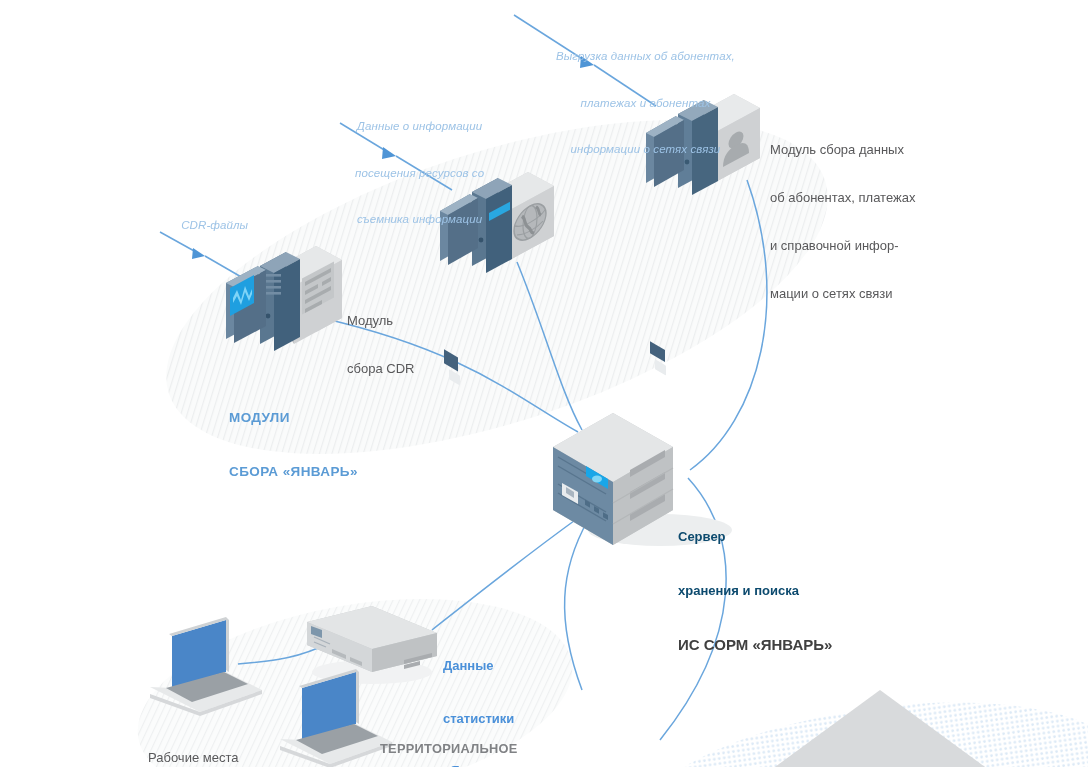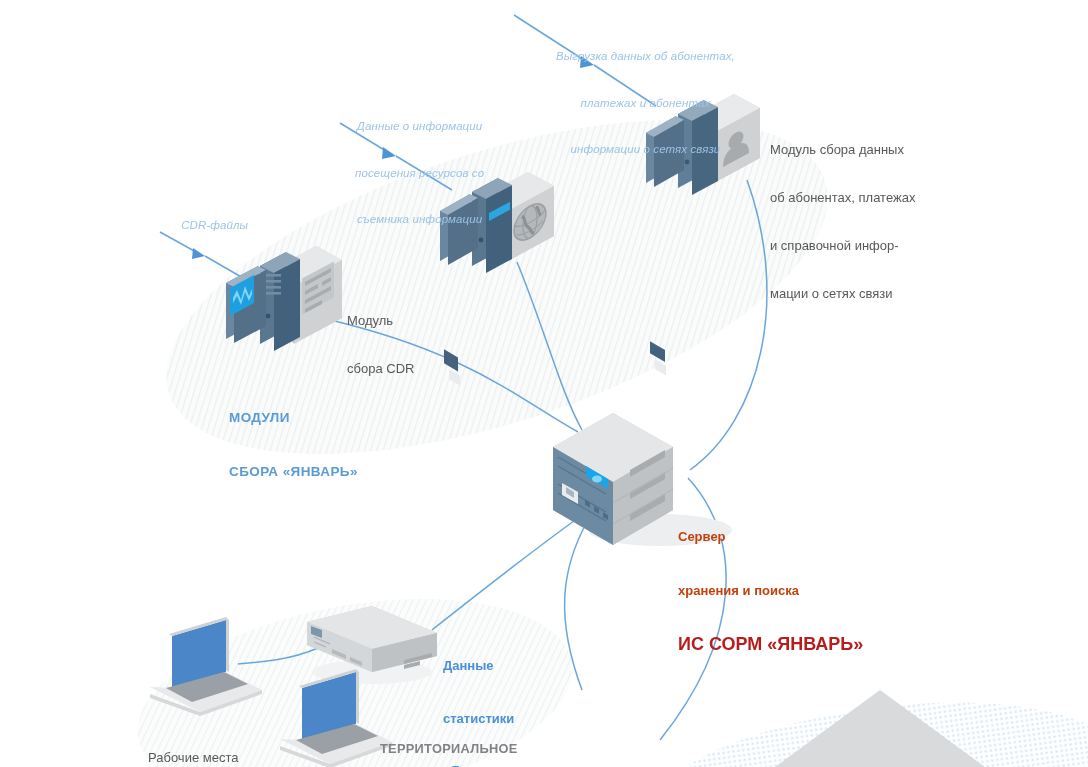--- a/index.html
+++ b/index.html
@@ -24,22 +24,22 @@
     color:#5b9bd5;font-weight:bold;font-size:13.5px;line-height:18px;
     letter-spacing:.4px;
   }
   .lbl-blue{
     color:#4a90d9;font-size:13px;line-height:17.5px;font-weight:600;
   }
   .lbl-gray-bold{
     color:#808285;font-weight:bold;font-size:12.8px;line-height:17.5px;
     letter-spacing:.3px;
   }
-  .srv-line1{color:#c2410c;font-weight:bold;font-size:13px;line-height:17.5px;}
-  .srv-line3{color:#b91c1c;font-weight:bold;font-size:18px;line-height:19px;}
+  .srv-line1{color:#0c4a6e;font-weight:bold;font-size:13px;line-height:17.5px;}
+  .srv-line3{color:#404040;font-weight:bold;font-size:15px;line-height:19px;}
 </style>
 </head>
 <body>
 
 <div id="stage">
 
   <svg class="layer" viewBox="0 0 1088 767">
     <defs>
       <pattern id="hatch" width="6" height="6" patternTransform="rotate(35)" patternUnits="userSpaceOnUse">
         <rect width="6" height="6" fill="#fafbfb"></rect>

